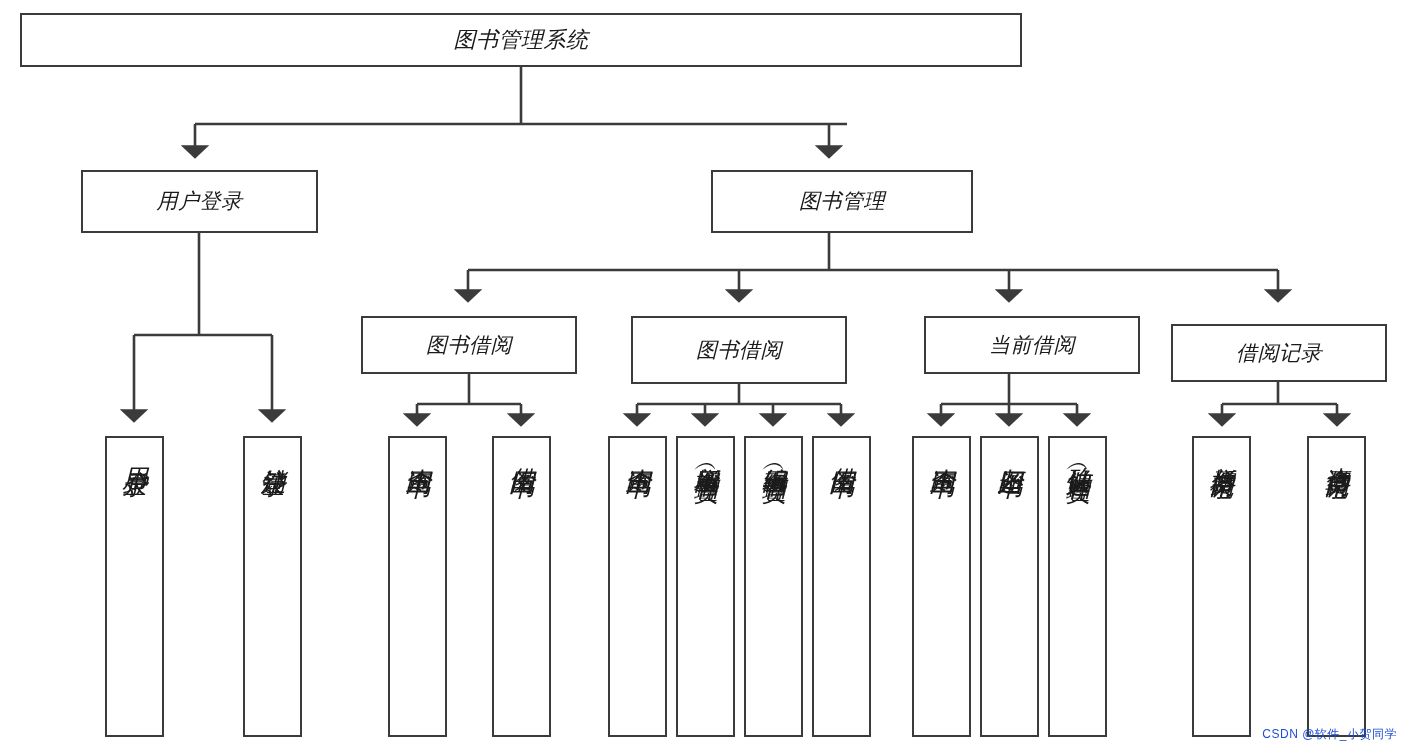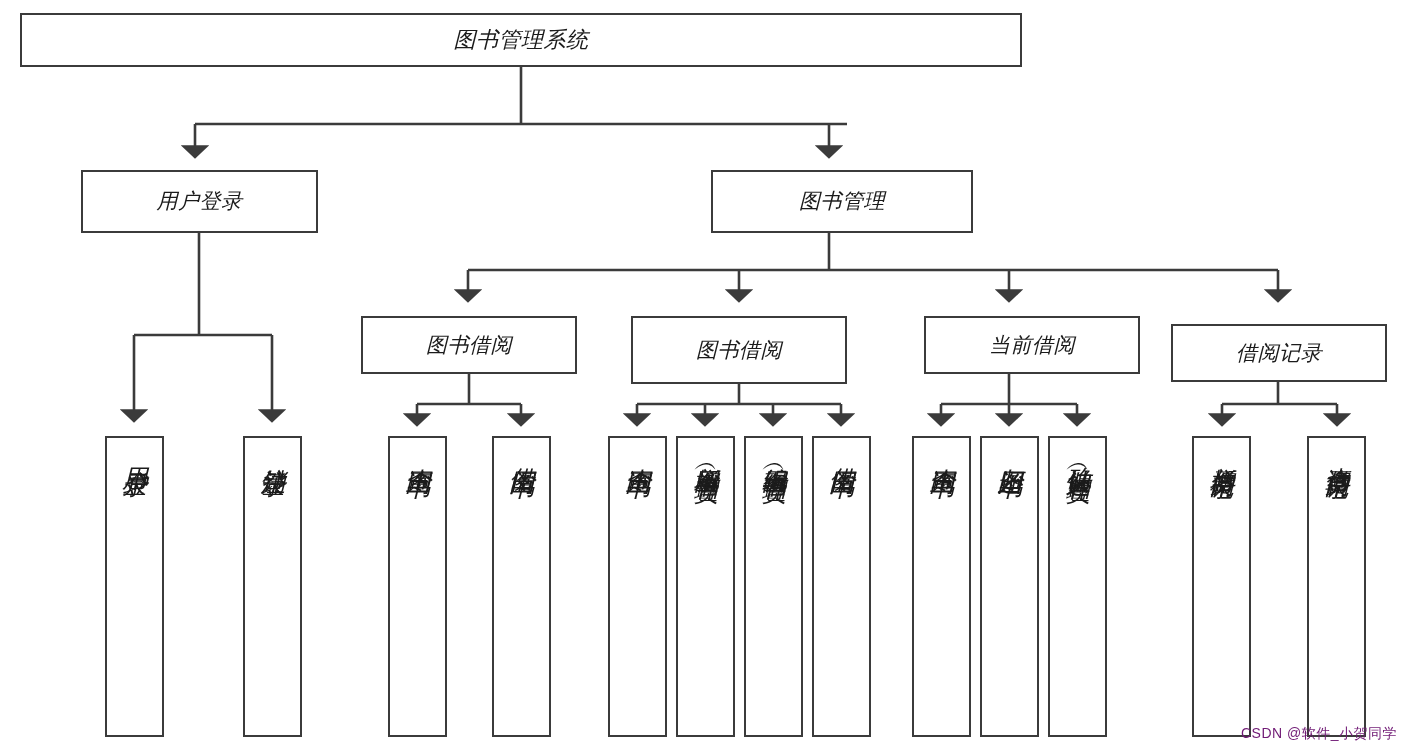--- a/index.html
+++ b/index.html
@@ -47,22 +47,22 @@
     line-height:1.02;
     letter-spacing:2px;
     white-space:nowrap;
   }
   .node.v.tall .lbl{font-size:24px;}
 
   .watermark{
     position:absolute;
     right:8px;
     bottom:4px;
-    font-size:14px;
-    color:#701a75;
+    font-size:12px;
+    color:#1d4ed8;
     letter-spacing:0.5px;
     white-space:nowrap;
     font-family:"Liberation Sans","DejaVu Sans",sans-serif;
   }
 </style>
 </head>
 <body>
 
 <div id="stage">
 

